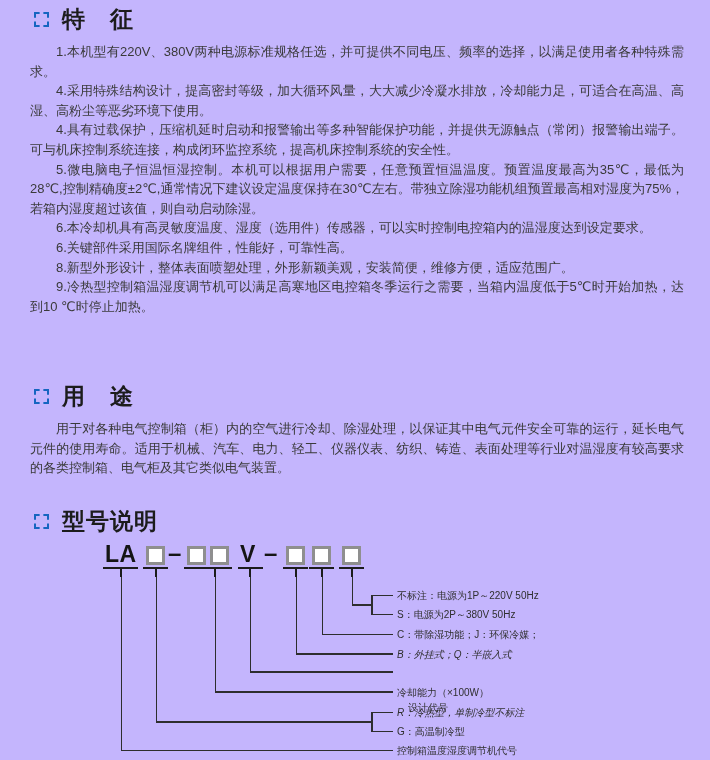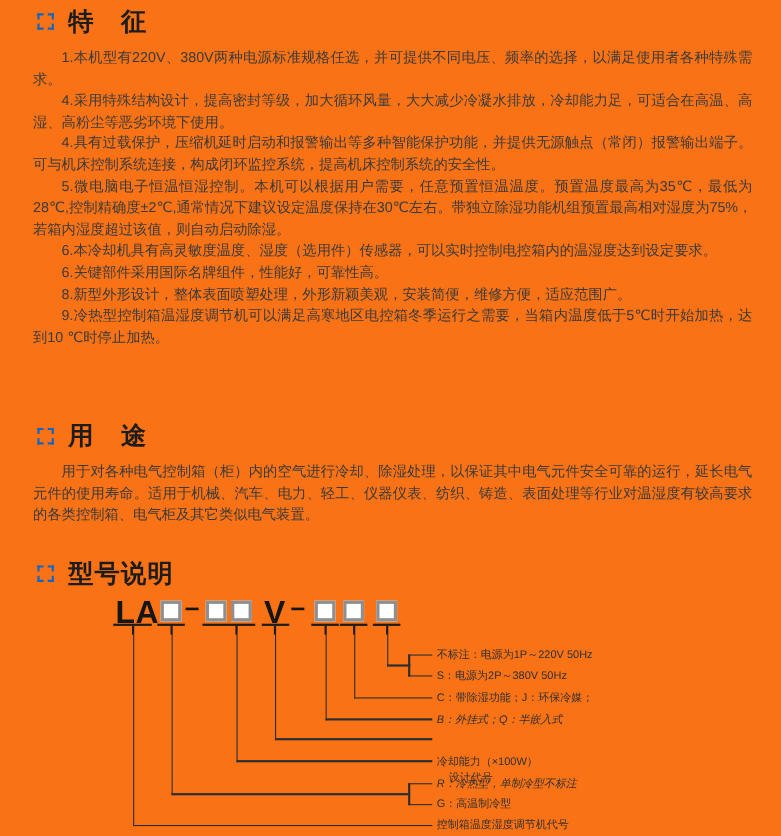--- a/index.html
+++ b/index.html
@@ -1,29 +1,29 @@
 <!DOCTYPE html>
 <html><head>
 <meta charset="utf-8">
 <style>
   html,body{margin:0;padding:0;background:#fff;}
   .page{
-    position:relative;width:710px;height:760px;background:#f97316;overflow:hidden;
+    position:relative;width:710px;height:760px;background:#c4b5fd;overflow:hidden;
     font-family:"Liberation Sans","DejaVu Sans",sans-serif;color:#3a3a3a;
   }
   
   .sec{position:absolute;left:30px;right:26px;}
   .sec-heading{display:flex;align-items:center;gap:13px;margin:0 0 10px 4px;}
   .marker{width:11px;height:11px;border:2px dashed #1565c0;flex:0 0 auto;}
   .sec-heading h1{margin:0;font-size:23px;line-height:26px;font-weight:bold;color:#1c1c1c;letter-spacing:1px;}
   
   .para{margin:0;text-indent:2em;font-size:13px;line-height:19.6px;text-align:justify;color:#3a3a3a;}
   
   .tok{position:absolute;font-weight:bold;color:#151515;}
-  .tok-letters{top:541px;font-size:29px;letter-spacing:0.5px;}
+  .tok-letters{top:541px;font-size:23px;letter-spacing:0.5px;}
   .tok-dash{top:539px;font-size:24px;}
   .cbox{position:absolute;top:546px;width:19px;height:19px;box-sizing:border-box;border:3px solid #8f8f8f;background:#fff;}
   .ln{position:absolute;background:#2e2e2e;}
   .hln{height:1.5px;}
   .vln{width:1.5px;}
   .uln{position:absolute;top:567px;height:2px;background:#1c1c1c;}
   .tick{position:absolute;top:569px;width:2px;height:8px;background:#1c1c1c;}
   .dlabel{position:absolute;left:397px;font-size:10px;line-height:15px;color:#2f2f2f;white-space:nowrap;}
 </style>
 </head>

